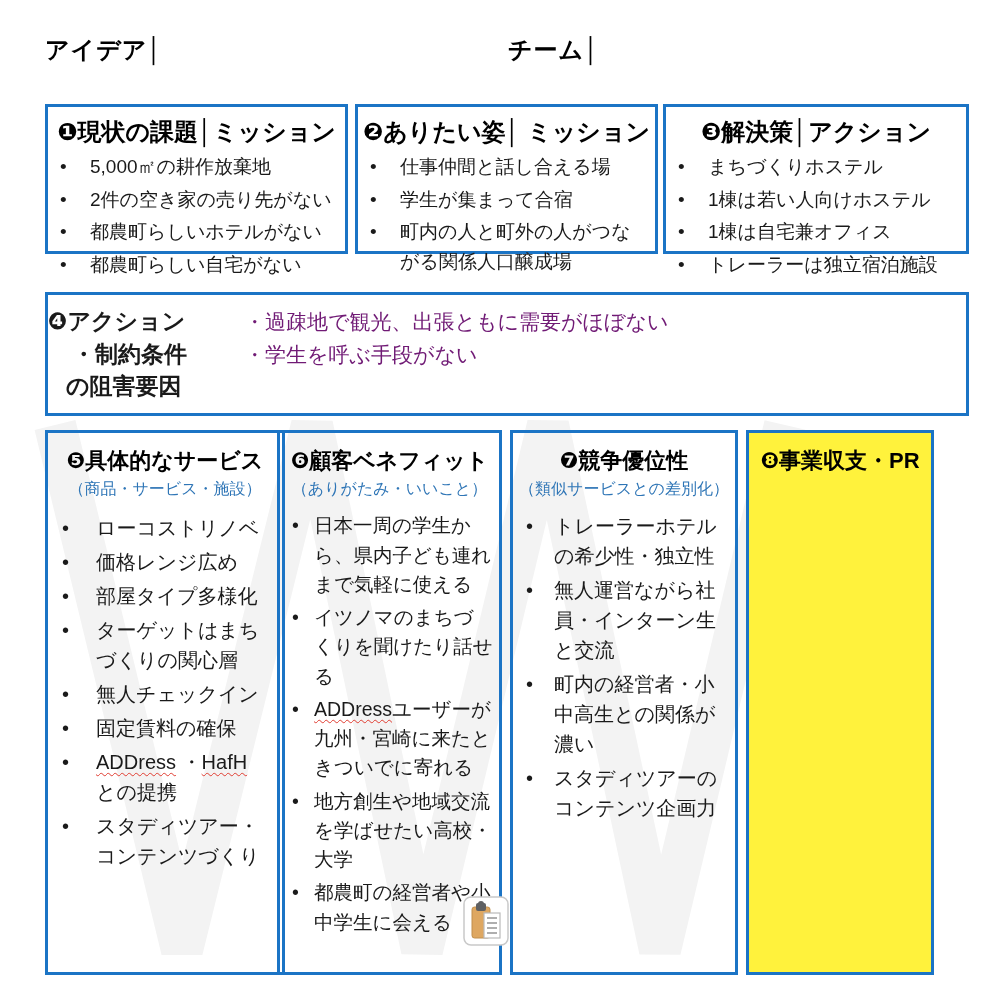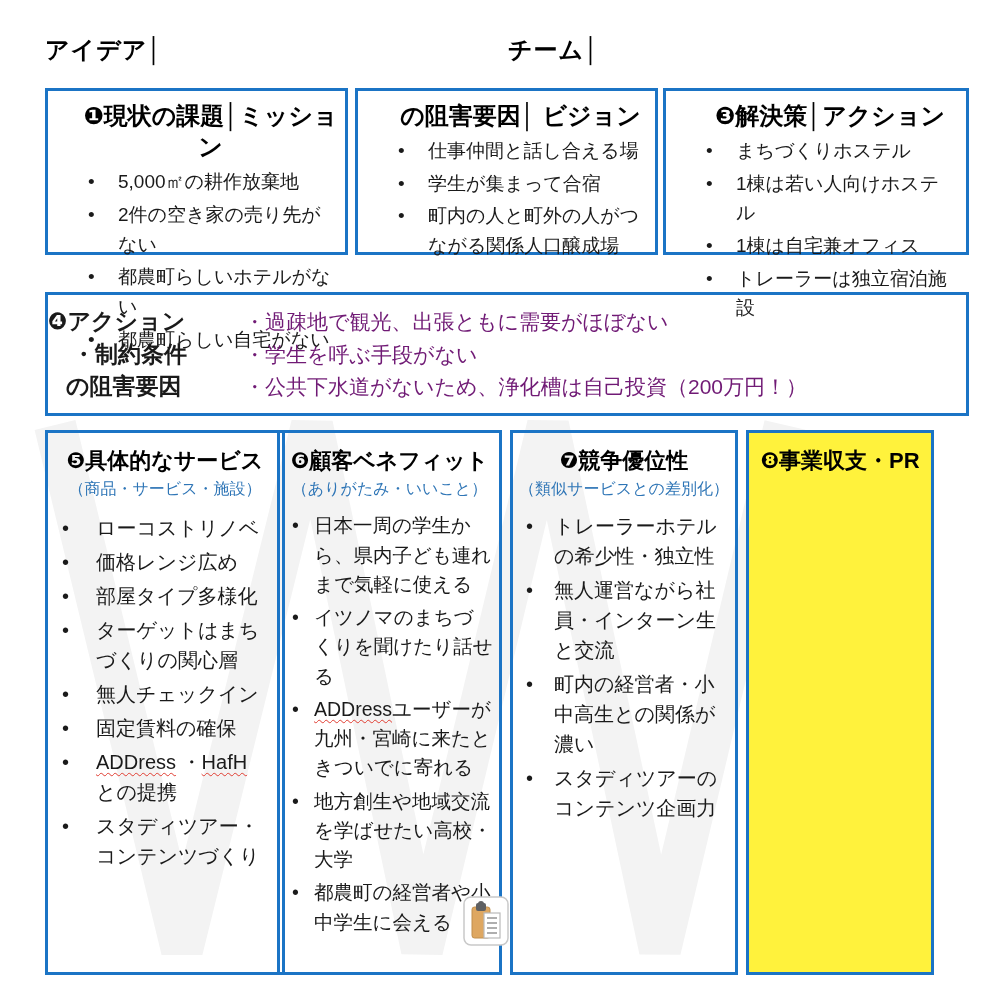--- a/index.html
+++ b/index.html
@@ -6,21 +6,21 @@
   body{font-family:"Liberation Sans","DejaVu Sans",sans-serif;color:#111;}
   #canvas{position:relative;width:1004px;height:1004px;background:#fff;overflow:hidden;}
 
   .hdr{position:absolute;top:34px;font-weight:bold;font-size:24px;color:#000;letter-spacing:1px;z-index:3;}
   #hdr-idea{left:45px;}
   #hdr-team{left:508px;}
 
   #wm{position:absolute;left:0;top:0;z-index:0;pointer-events:none;}
 
   .box{position:absolute;border:3px solid #1B74C5;background:transparent;box-sizing:border-box;z-index:1;}
-  .r1{top:88px;height:167px;padding-left:28px;}
+  .r1{top:104px;height:150px;}
   #b1{left:45px;width:303px;}
   #b2{left:355px;width:303px;}
   #b3{left:663px;width:306px;}
   #b4{top:292px;height:124px;left:45px;width:924px;}
   .r3{top:430px;height:545px;}
   #b5{left:45px;width:240px;}
   #b6{left:277px;width:225px;}
   #b7{left:510px;width:228px;}
   #b8{left:746px;width:188px;background:#FFF23C;}
 
@@ -86,21 +86,21 @@
           <span class="txt"><span>都農町らしいホテルがない</span></span>
         </div>
         <div class="li">
           <span class="blt">•</span>
           <span class="txt"><span>都農町らしい自宅がない</span></span>
         </div>
       </div>
   </div>
 
   <div class="box r1" id="b2">
-    <div class="btitle">の阻害要因│ ビジョン</div>
+    <div class="btitle">❷ありたい姿│ ミッション</div>
     <div class="list">
         <div class="li">
           <span class="blt">•</span>
           <span class="txt"><span>仕事仲間と話し合える場</span></span>
         </div>
         <div class="li">
           <span class="blt">•</span>
           <span class="txt"><span>学生が集まって合宿</span></span>
         </div>
         <div class="li">
@@ -135,21 +135,20 @@
   <div class="box" id="b4">
     <div class="inner">
       <div class="lbl">
           <div class="li"><span class="txt"><span>❹アクション</span></span></div>
           <div class="li"><span class="txt"><span>・制約条件</span></span></div>
           <div class="li"><span class="txt"><span>の阻害要因</span></span></div>
         </div>
       <div class="cnt">
           <div class="li"><span class="txt"><span>・過疎地で観光、出張ともに需要がほぼない</span></span></div>
           <div class="li"><span class="txt"><span>・学生を呼ぶ手段がない</span></span></div>
-          <div class="li"><span class="txt"><span>・公共下水道がないため、浄化槽は自己投資（200万円！）</span></span></div>
         </div>
     </div>
   </div>
 
   <div class="box r3" id="b5">
     <div class="btitle">❺具体的なサービス</div>
     <div class="bsub">（商品・サービス・施設）</div>
     <div class="list">
         <div class="li">
           <span class="blt">•</span>

